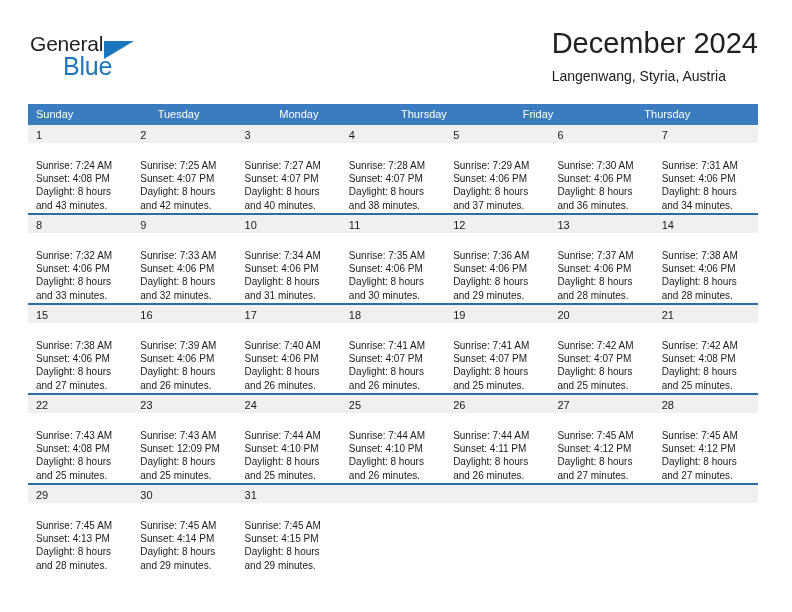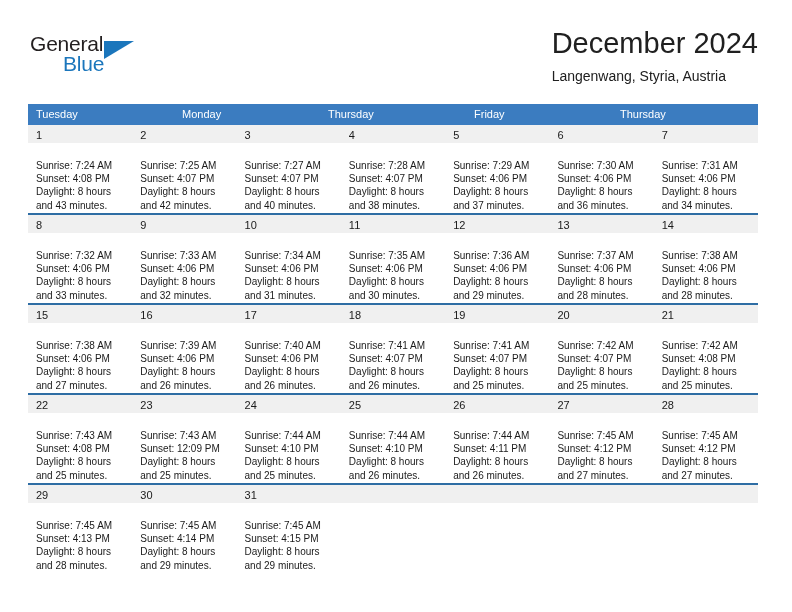--- a/index.html
+++ b/index.html
@@ -44,21 +44,21 @@
     top: 0;
     font-size: 21px;
     letter-spacing: -0.2px;
     color: #231f20;
     font-family: "Liberation Sans", sans-serif;
   }
   .logo-blue {
     position: absolute;
     left: 33px;
     top: 20px;
-    font-size: 21px;
+    font-size: 25px;
     letter-spacing: -0.2px;
     color: #1b76bc;
     font-family: "Liberation Sans", sans-serif;
   }
   .logo-triangle {
     position: absolute;
     left: 74px;
     top: 9px;
     width: 0;
     height: 0;
@@ -168,20 +168,21 @@
     <div class="title-block">
       <div class="cal-title">December 2024</div>
       <div class="cal-subtitle">Langenwang, Styria, Austria</div>
     </div>
 
   </div>
 
   <div class="calendar">
 
     <div class="dow-row">
+      <div class="dow-cell">Sunday</div>
       <div class="dow-cell">Tuesday</div>
       <div class="dow-cell">Monday</div>
       <div class="dow-cell">Thursday</div>
       <div class="dow-cell">Friday</div>
       <div class="dow-cell">Thursday</div>
     </div>
 
     <div class="week-row first">
       <div class="day-cell">
         <div class="daynum-band"><span class="daynum">1</span></div>

